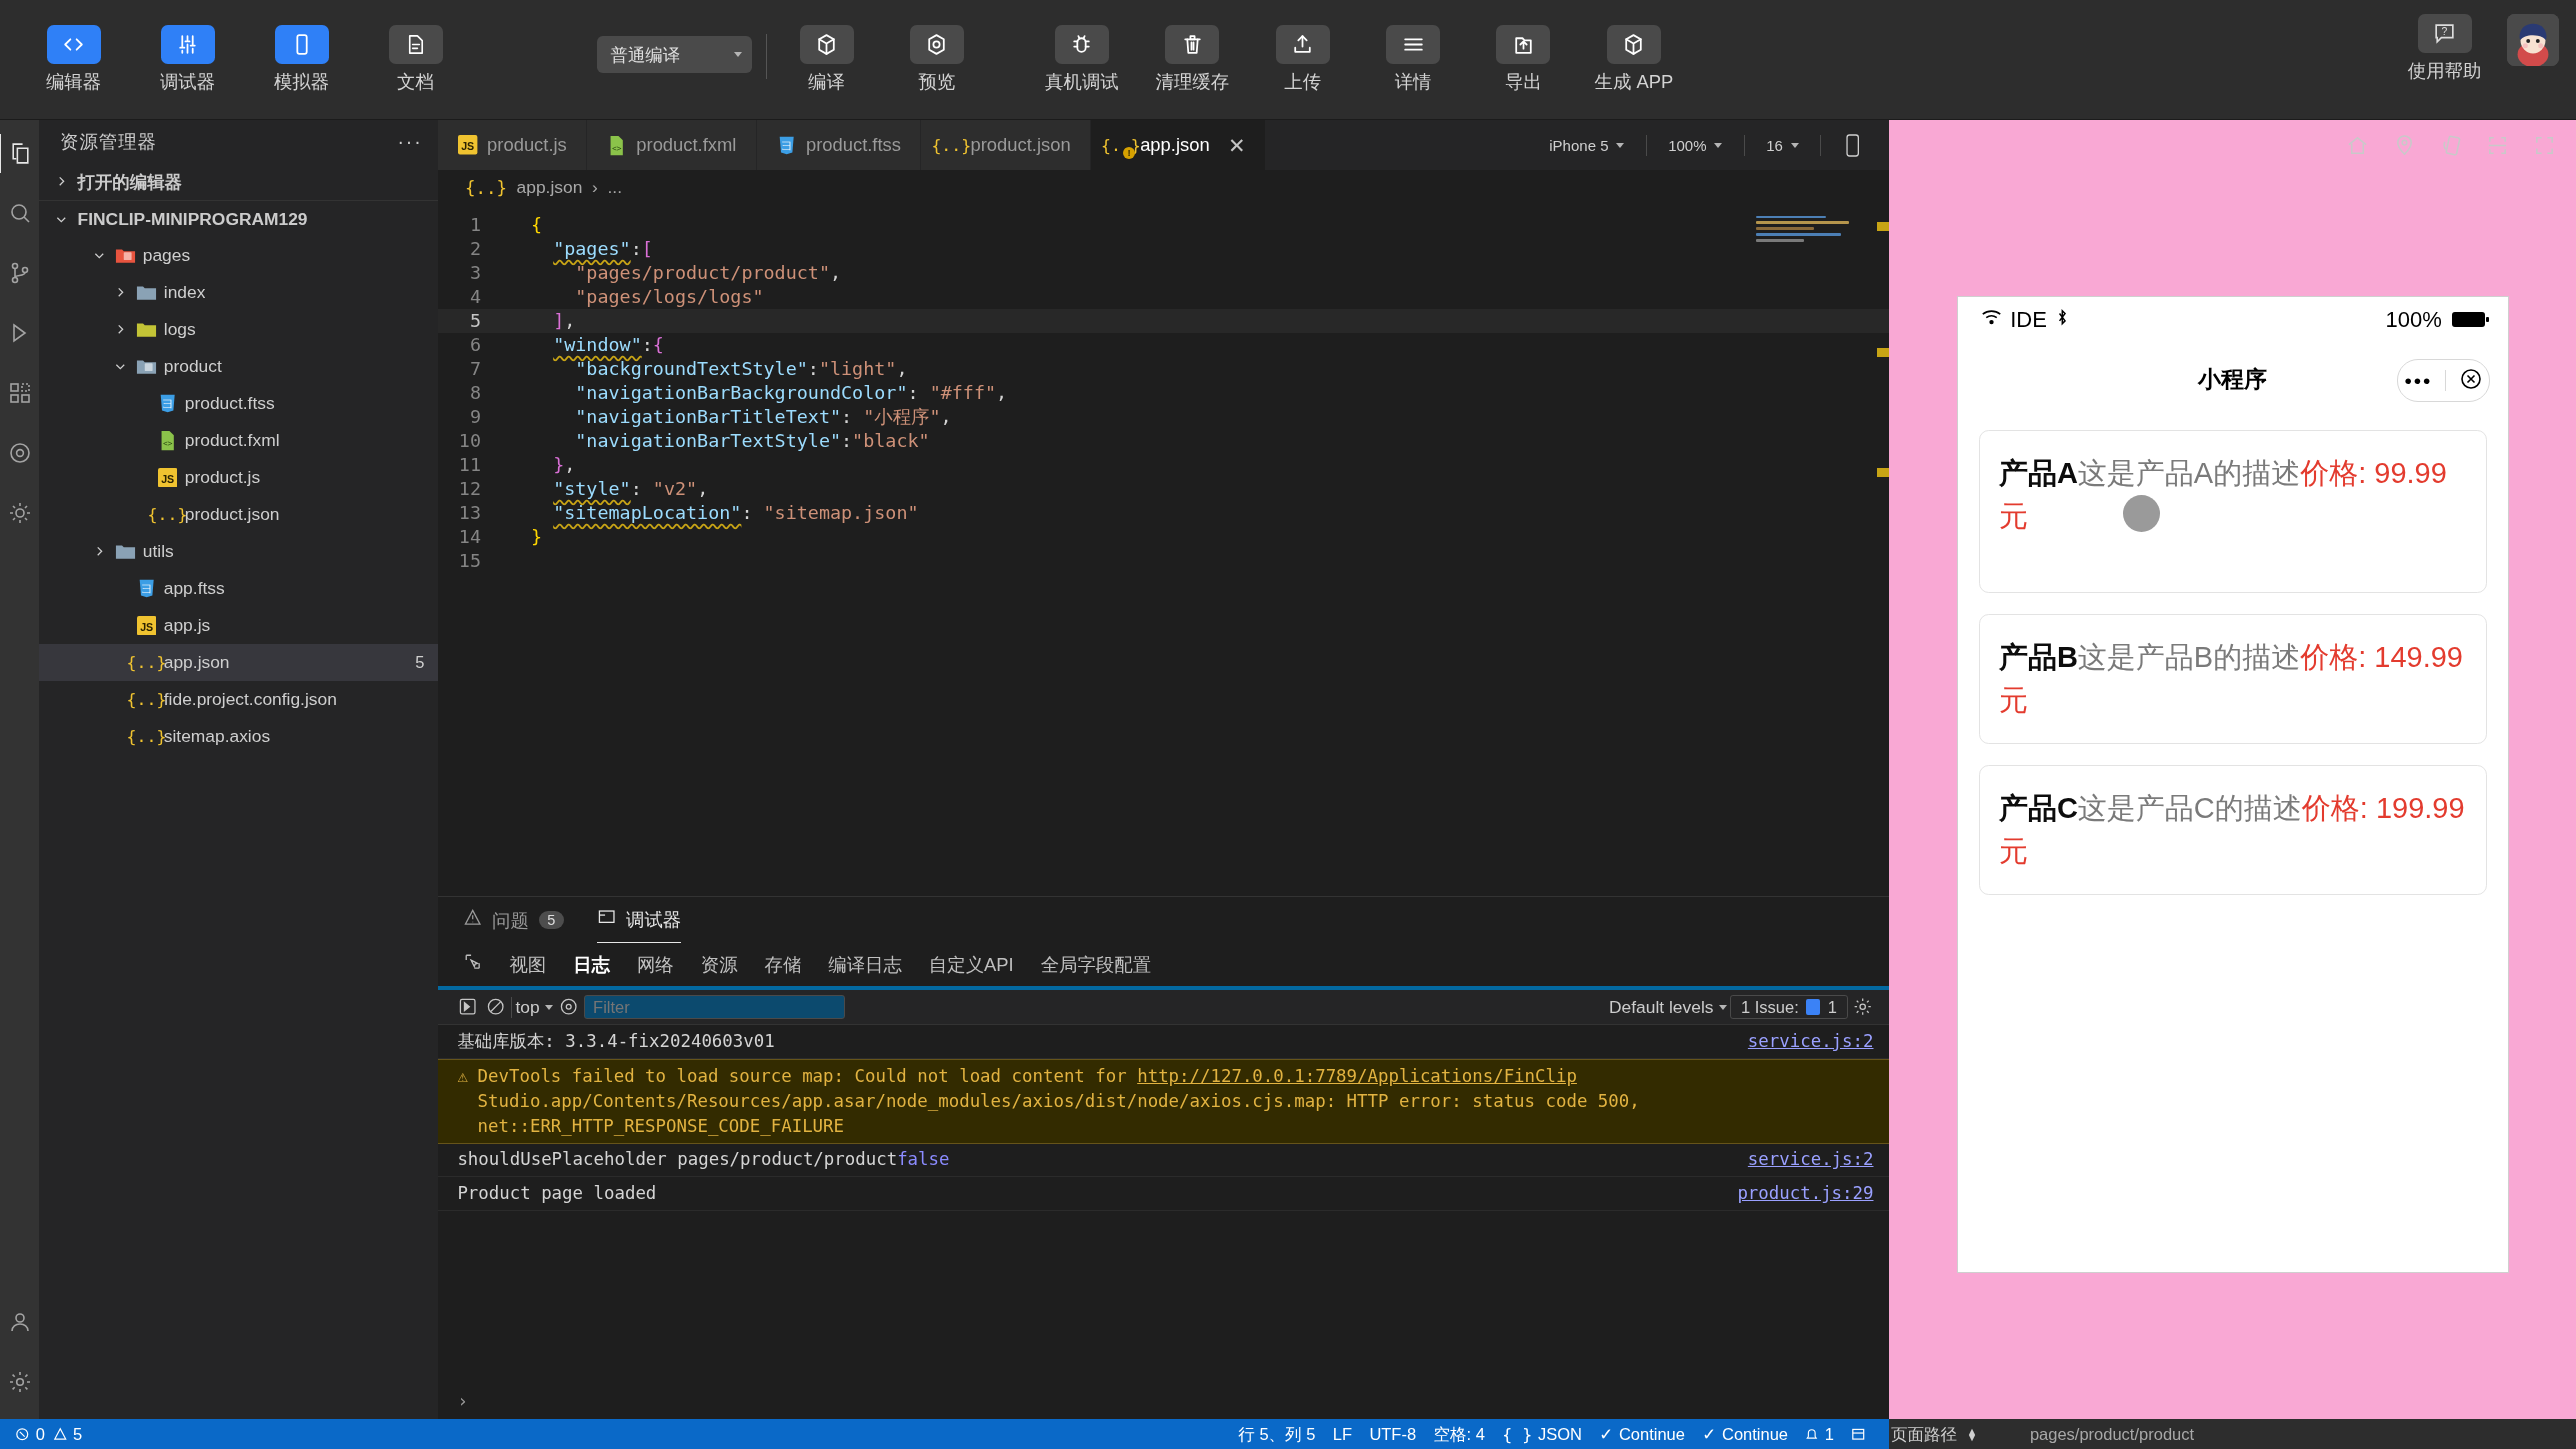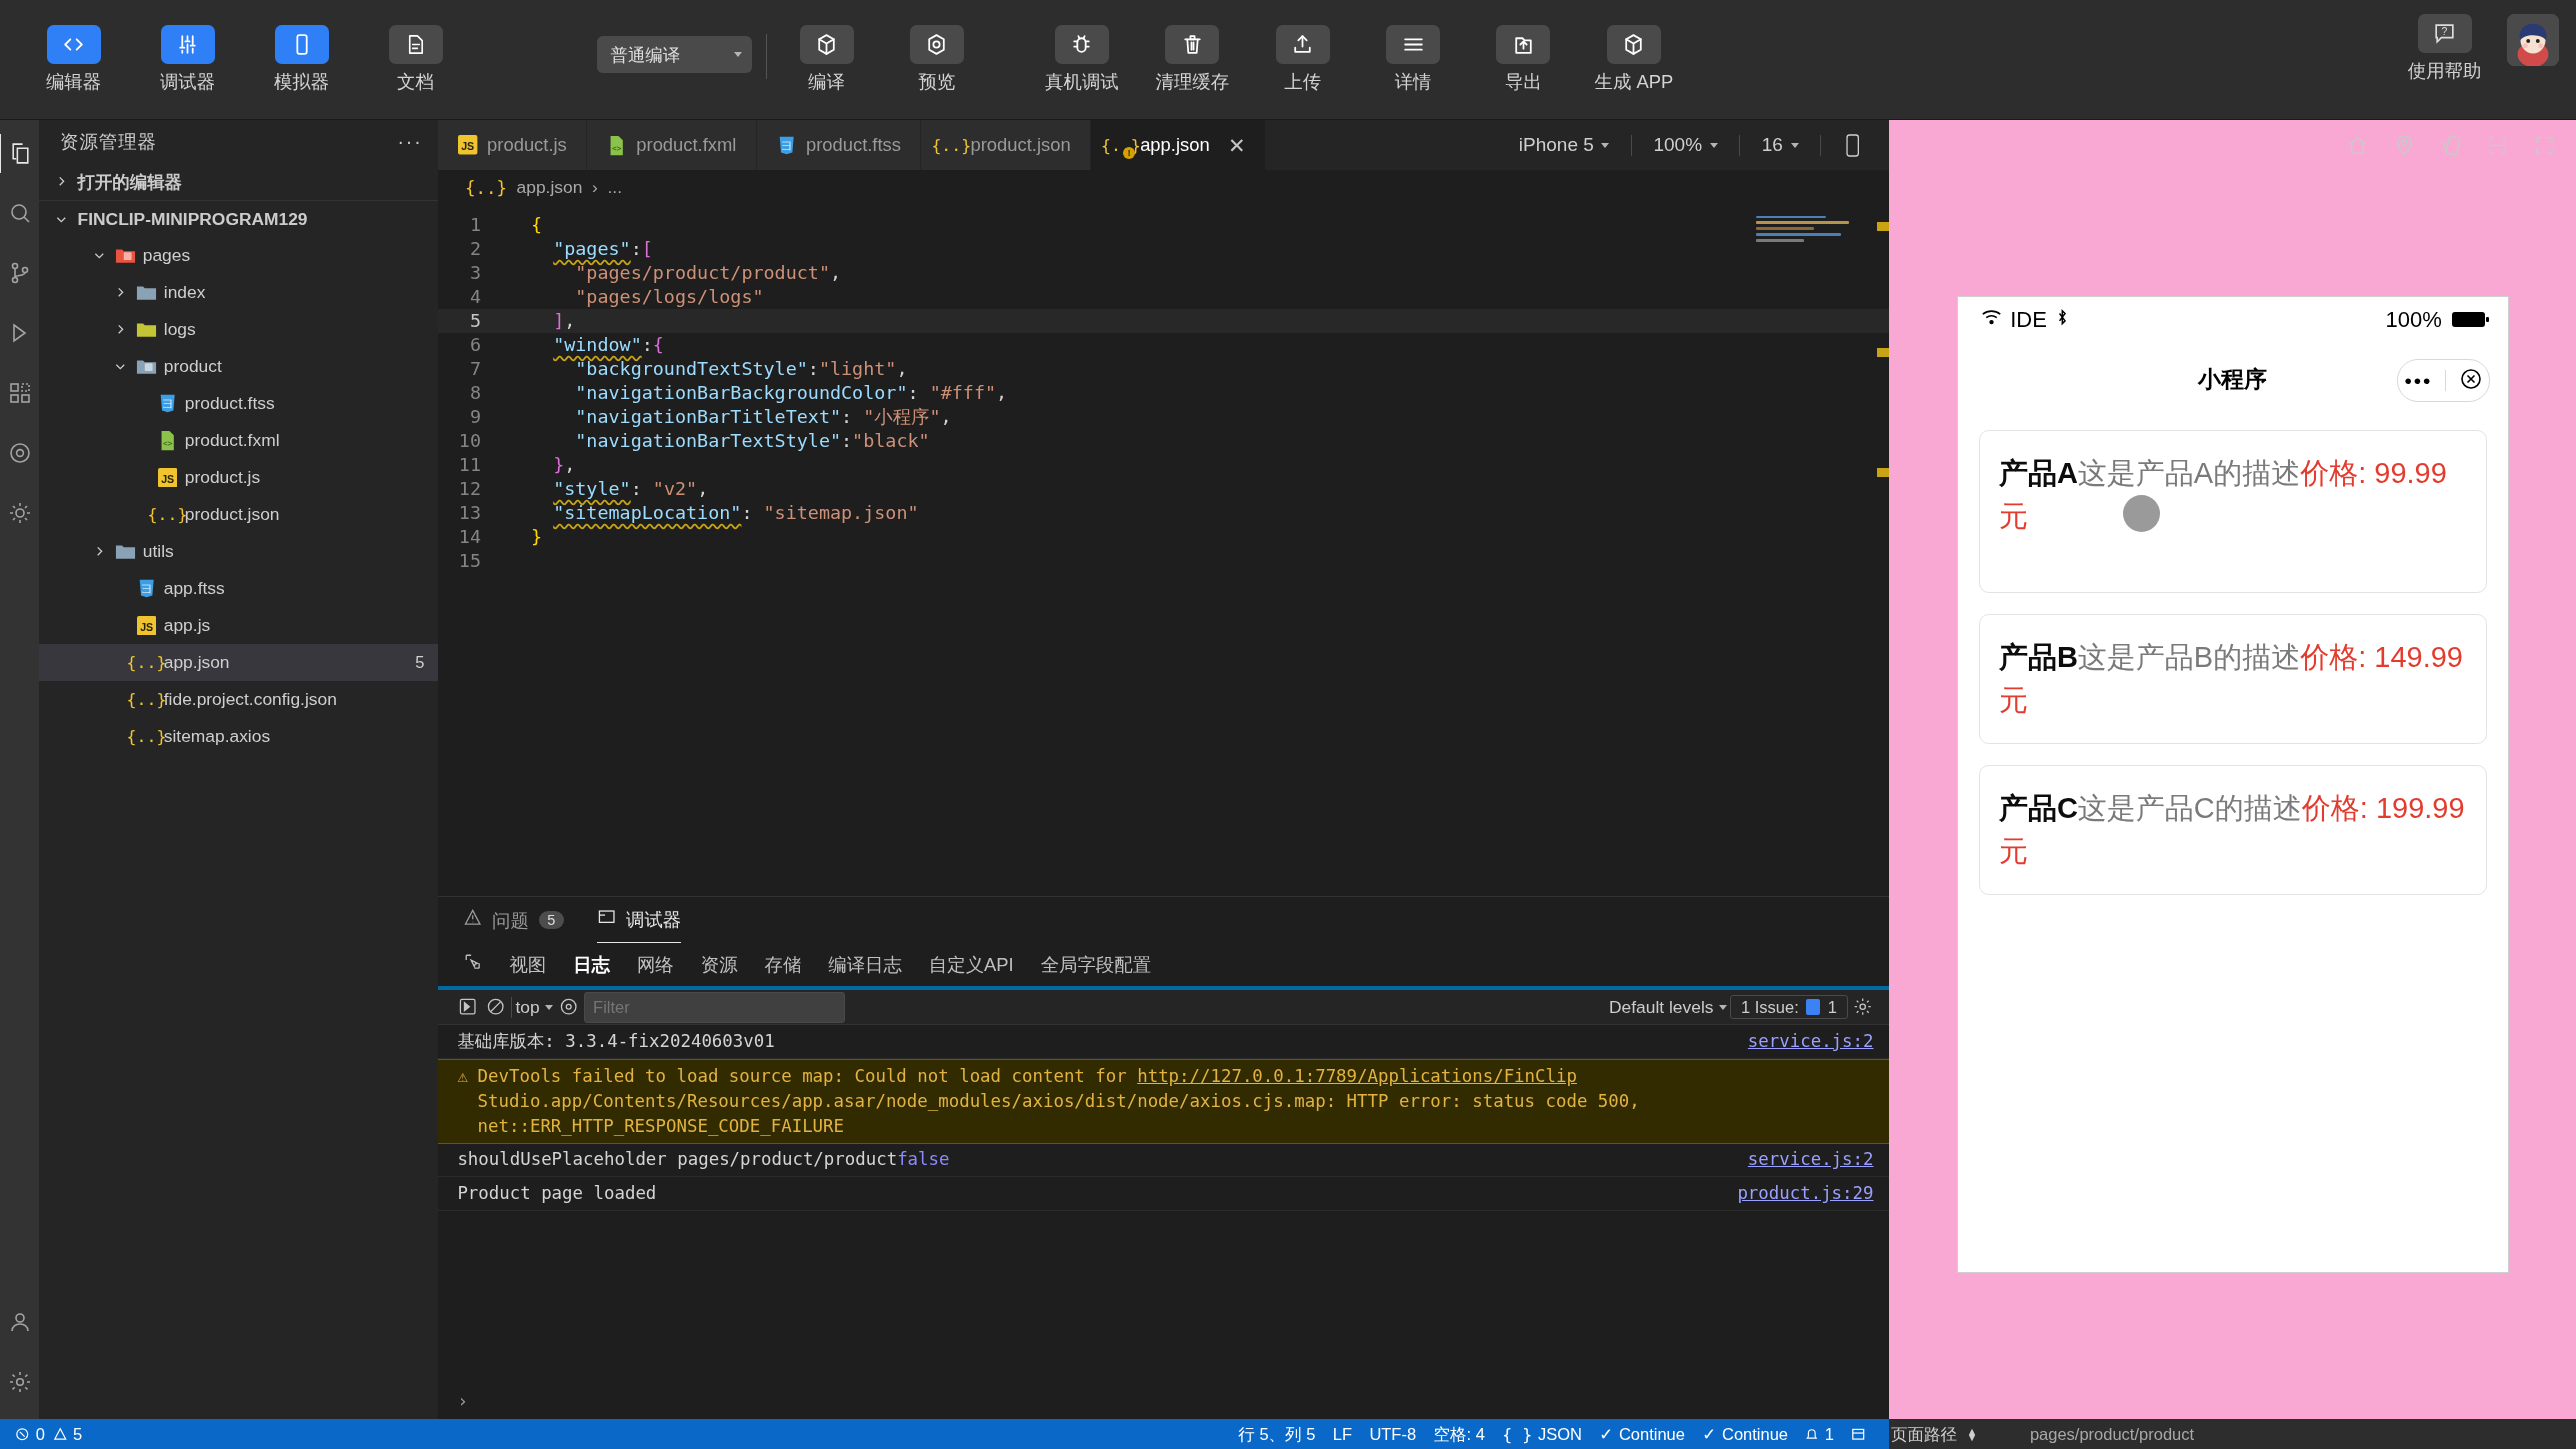--- a/index.html
+++ b/index.html
@@ -93,21 +93,21 @@
   }
   .tab.active { background: #1e1e1e; color: #ffffff; }
   .tab .x { margin-left: 9.7px; font-size: 21px; color: #c5c5c5; line-height: 1; }
   .tabicon { width: 21px; height: 21px; display: flex; align-items: center; justify-content: center; position: relative; }
   .warnbadge {
     position: absolute; right: -3.9px; bottom: -3.9px; width: 12.6px; height: 12.6px;
     border-radius: 50%; background: #d6a100; color: #3a2d00;
     font-size: 9.7px; line-height: 12.6px; text-align: center; font-weight: bold;
   }
   
-  .simctrl { display: flex; align-items: center; gap: 8px; padding: 0 13.5px; color: #cfcfcf; font-size: 19px; }
+  .simctrl { display: flex; align-items: center; gap: 8px; padding: 0 13.5px; color: #cfcfcf; font-size: 15px; }
   .simctrl .itm { display: flex; align-items: center; gap: 7.7px; padding: 0 13.5px; cursor: pointer; }
   .simctrl .divider { width: 1px; height: 21px; background: #4a4a4a; }
   .caret { border-left: 4.8px solid transparent; border-right: 4.8px solid transparent; border-top: 5.8px solid #b5b5b5; }
 
   .breadcrumb {
     height: 35px; display: flex; align-items: center; gap: 9.7px;
     padding-left: 27px; color: #a9a9a9; font-size: 17.4px;
   }
   .code-area { flex: 1; position: relative; overflow: hidden; display: flex; min-height: 0; }
   .code-wrap { flex:1; position: relative; overflow: hidden; }
@@ -143,21 +143,21 @@
   .dbg-tabs { height: 43px; display: flex; align-items: center; gap: 27px; padding-left: 25px; color: #c0c0c0; font-size: 18.4px; }
   .dbg-tabs .dt { cursor: pointer; }
   .dbg-tabs .dt.active { color: #ffffff; font-weight: bold; }
   .console-toolbar {
     height: 39px; display: flex; align-items: center; gap: 3px; padding: 0 13.5px 0 17.4px;
     background: #252526; border-top: 4px solid #0369a1; border-bottom: 1px solid #333;
   }
   .ct-ico { width: 25px; height: 25px; display: flex; align-items: center; justify-content: center; cursor: pointer; color: #c5c5c5; }
   .ct-sel { display: flex; align-items: center; gap: 5.8px; color: #ccc; font-size: 17.4px; cursor: pointer; }
   .filter-input {
-    flex: 0 0 261px; height: 31px; background: #404040; border: 1px solid #4a4a4a;
+    flex: 0 0 261px; height: 24px; background: #0c4a6e; border: 1px solid #4a4a4a;
     border-radius: 2.9px; color: #9a9a9a; font-size: 16.5px; padding: 0 7.7px;
     font-family: "Liberation Sans", sans-serif;
   }
   .grow { flex: 1; }
   .issues-box {
     display: flex; align-items: center; gap: 7.7px; border: 1px solid #4a4a4a;
     border-radius: 2.9px; padding: 1.9px 9.7px; color: #ccc; font-size: 16.5px; cursor: pointer;
   }
   .issue-sq { width: 13.5px; height: 15.5px; background: #3b82f6; border-radius: 1.9px; }
   .console { flex: 1; overflow: hidden; font-family: "DejaVu Sans Mono","Liberation Mono",monospace; font-size: 17.4px; }

